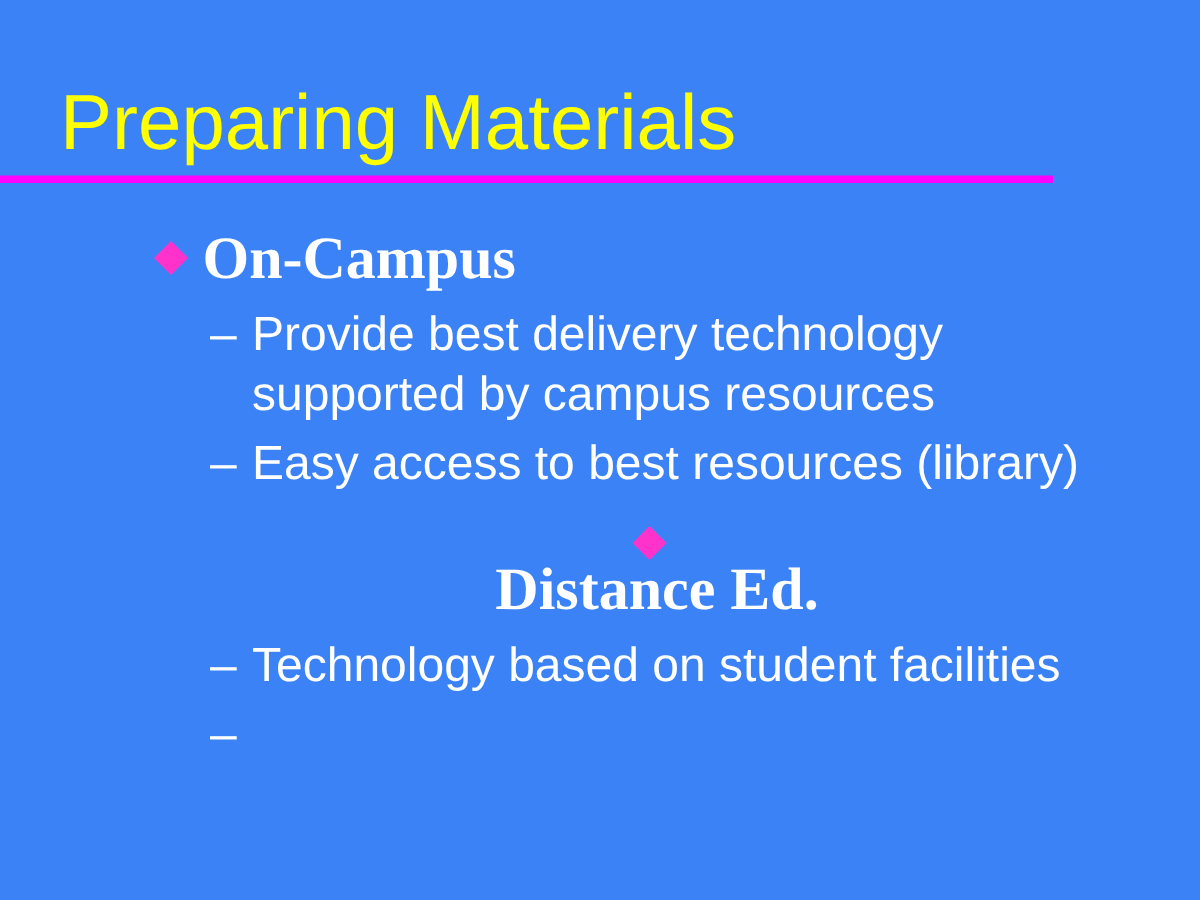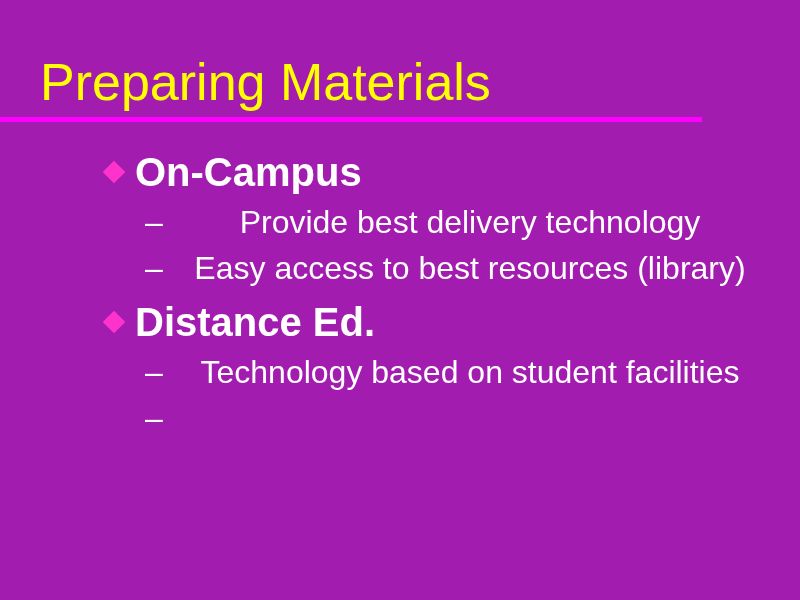--- a/index.html
+++ b/index.html
@@ -4,24 +4,23 @@
 <style>
   html, body {
     margin: 0;
     padding: 0;
     background: #000;
   }
   .slide {
     position: relative;
     width: 800px;
     height: 600px;
-    background: #a21caf;
+    background: #3b82f6;
     overflow: hidden;
     font-family: "Liberation Sans", sans-serif;
-    text-align: center;
   }
   .slide-title {
     position: absolute;
     left: 40px;
     top: 54px;
     font-size: 52px;
     line-height: 56px;
     font-weight: 400;
     color: #FFFF00;
     white-space: nowrap;
@@ -43,23 +42,25 @@
   }
   .bullet-heading {
     display: flex;
     align-items: center;
     color: #FFFFFF;
     font-weight: 700;
     font-size: 40px;
     line-height: 48px;
     margin: 0 0 6px 0;
     white-space: nowrap;
+    font-family: Liberation Serif, serif;
   }
   .bullet-heading.second {
     margin-top: 10px;
+    flex-direction: column;
   }
   .diamond-box {
     flex: 0 0 31px;
     width: 31px;
     height: 48px;
     position: relative;
   }
   .diamond-shape {
     position: absolute;
     left: 2px;
@@ -103,20 +104,21 @@
       <span class="diamond-box">
         <span class="diamond-shape"></span>
       </span>
       <span>On-Campus</span>
     </div>
 
     <div class="sub-bullet">
       <span class="sub-dash">–</span>
       <span class="sub-text">
         <span class="sub-line">Provide best delivery technology</span><br>
+        <span class="sub-line">supported by campus resources</span>
       </span>
     </div>
 
     <div class="sub-bullet">
       <span class="sub-dash">–</span>
       <span class="sub-text">
         <span class="sub-line">Easy access to best resources (library)</span>
       </span>
     </div>
 

